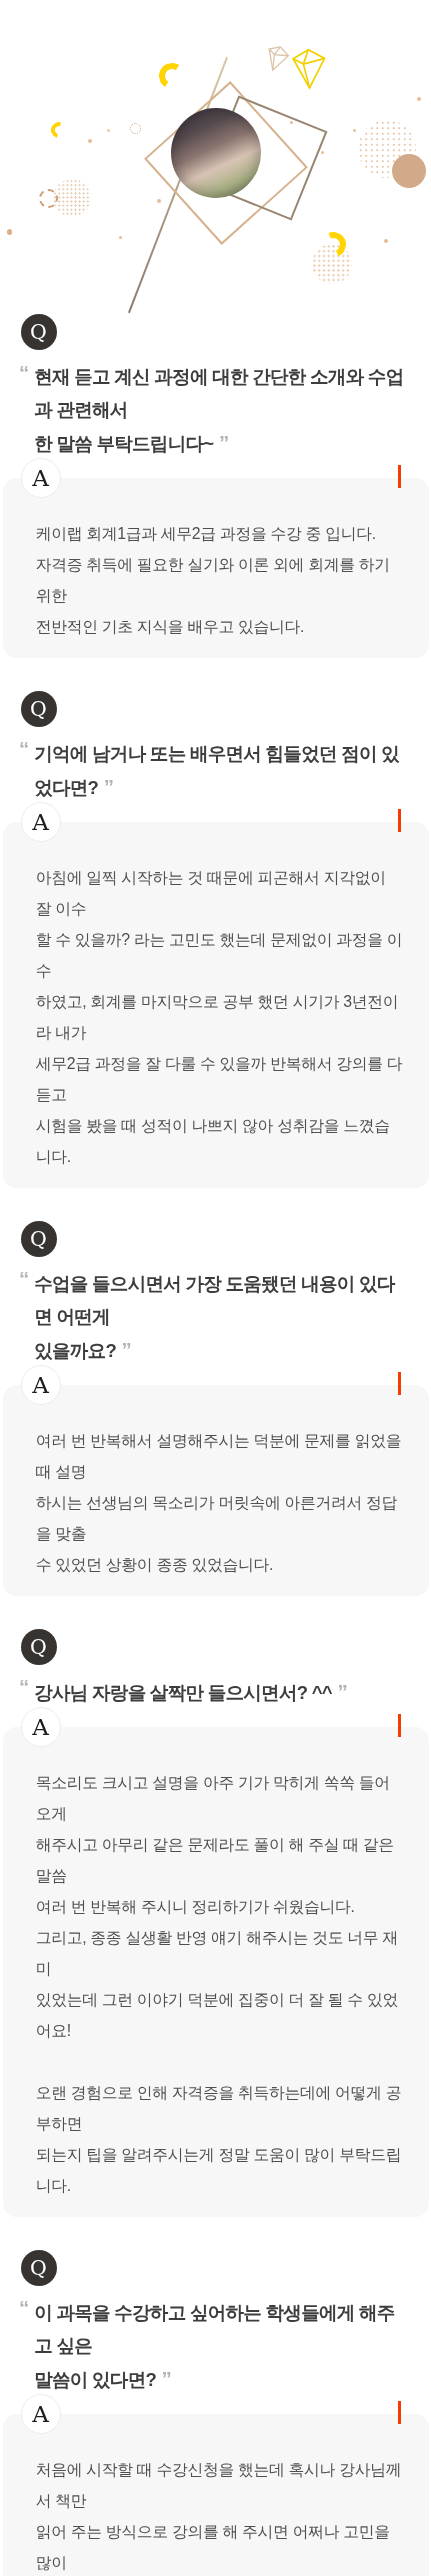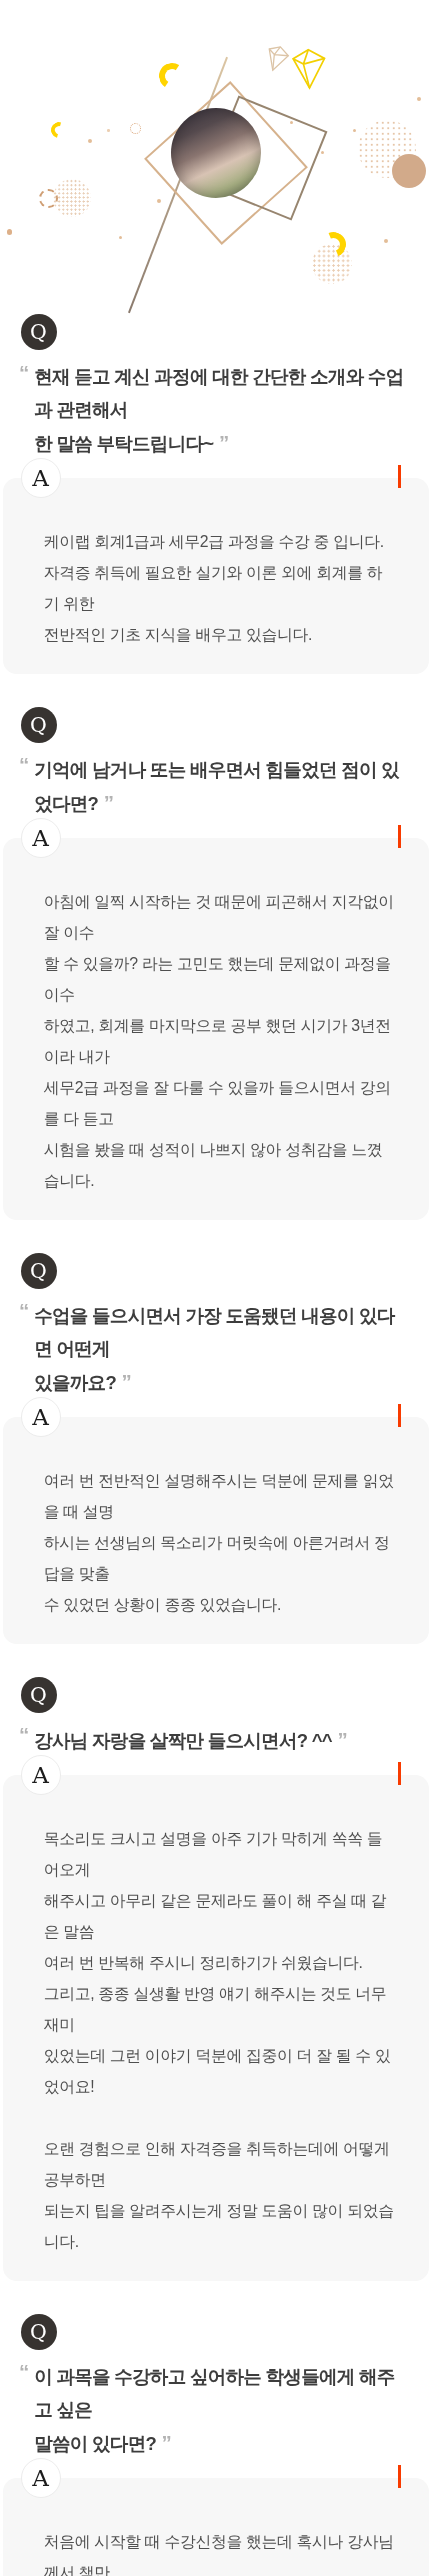--- a/index.html
+++ b/index.html
@@ -59,21 +59,21 @@
   .question .oq{position:absolute;left:-1.4px;top:-4.1px;color:#b3b3b3;font-size:20.5px;}
   .question .cq{color:#b3b3b3;margin-left:5.5px;font-size:20.5px;}
   .qtext{white-space:pre-line;}
   .answer-wrap{position:relative;margin-top:18px;}
   .a-badge{position:absolute;left:20.5px;top:-20px;width:38px;height:38px;border-radius:50%;
            background:#ffffff;border:0.7px solid #ececec;z-index:2;
            display:flex;align-items:center;justify-content:center;
            font-family:"DejaVu Serif","Liberation Serif",serif;font-size:23px;color:#1c1c1c;}
   .accent-bar{position:absolute;right:31.5px;top:-12.3px;width:2.7px;height:22.6px;background:#f83b00;z-index:2;}
   .answer-card{margin:0 2.7px;background:#f7f7f7;border-radius:13.7px;padding:40px 27px 16.4px 33px;}
-  .answer{margin:8px;font-size:15.8px;line-height:31px;color:#4f4f4f;letter-spacing:-0.3px;white-space:pre-line;}
+  .answer{margin:0;font-size:15.8px;line-height:31px;color:#4f4f4f;letter-spacing:-0.3px;white-space:pre-line;}
 </style>
 </head>
 <body>
 
 <div class="page">
 
   <div class="hero">
     <div class="diag-line"></div>
     <div class="diamond-tan"></div>
     <div class="diamond-taupe"></div>
@@ -138,39 +138,39 @@
     <div class="question"><span class="oq">“</span><span class="qtext">기억에 남거나 또는 배우면서 힘들었던 점이 있었다면?</span><span class="cq">”</span></div>
     <div class="answer-wrap">
       <div class="a-badge">
           <span>A</span>
         </div>
       <div class="accent-bar"></div>
       <div class="answer-card">
         <p class="answer">아침에 일찍 시작하는 것 때문에 피곤해서 지각없이 잘 이수
 할 수 있을까? 라는 고민도 했는데 문제없이 과정을 이수
 하였고, 회계를 마지막으로 공부 했던 시기가 3년전이라 내가
-세무2급 과정을 잘 다룰 수 있을까 들으시면서 강의를 다 듣고
+세무2급 과정을 잘 다룰 수 있을까 반복해서 강의를 다 듣고
 시험을 봤을 때 성적이 나쁘지 않아 성취감을 느꼈습니다.</p>
       </div>
     </div>
   </section>
 
   <section class="qa">
     <div class="q-badge">
         <span>Q</span>
       </div>
     <div class="question"><span class="oq">“</span><span class="qtext">수업을 들으시면서 가장 도움됐던 내용이 있다면 어떤게
 있을까요?</span><span class="cq">”</span></div>
     <div class="answer-wrap">
       <div class="a-badge">
           <span>A</span>
         </div>
       <div class="accent-bar"></div>
       <div class="answer-card">
-        <p class="answer">여러 번 전반적인 설명해주시는 덕분에 문제를 읽었을 때 설명
+        <p class="answer">여러 번 반복해서 설명해주시는 덕분에 문제를 읽었을 때 설명
 하시는 선생님의 목소리가 머릿속에 아른거려서 정답을 맞출
 수 있었던 상황이 종종 있었습니다.</p>
       </div>
     </div>
   </section>
 
   <section class="qa">
     <div class="q-badge">
         <span>Q</span>
       </div>
@@ -181,21 +181,21 @@
         </div>
       <div class="accent-bar"></div>
       <div class="answer-card">
         <p class="answer">목소리도 크시고 설명을 아주 기가 막히게 쏙쏙 들어오게
 해주시고 아무리 같은 문제라도 풀이 해 주실 때 같은 말씀
 여러 번 반복해 주시니 정리하기가 쉬웠습니다.
 그리고, 종종 실생활 반영 얘기 해주시는 것도 너무 재미
 있었는데 그런 이야기 덕분에 집중이 더 잘 될 수 있었어요!
 
 오랜 경험으로 인해 자격증을 취득하는데에 어떻게 공부하면
-되는지 팁을 알려주시는게 정말 도움이 많이 되었습니다.</p>
+되는지 팁을 알려주시는게 정말 도움이 많이 부탁드립니다.</p>
       </div>
     </div>
   </section>
 
   <section class="qa">
     <div class="q-badge">
         <span>Q</span>
       </div>
     <div class="question"><span class="oq">“</span><span class="qtext">이 과목을 수강하고 싶어하는 학생들에게 해주고 싶은
 말씀이 있다면?</span><span class="cq">”</span></div>

